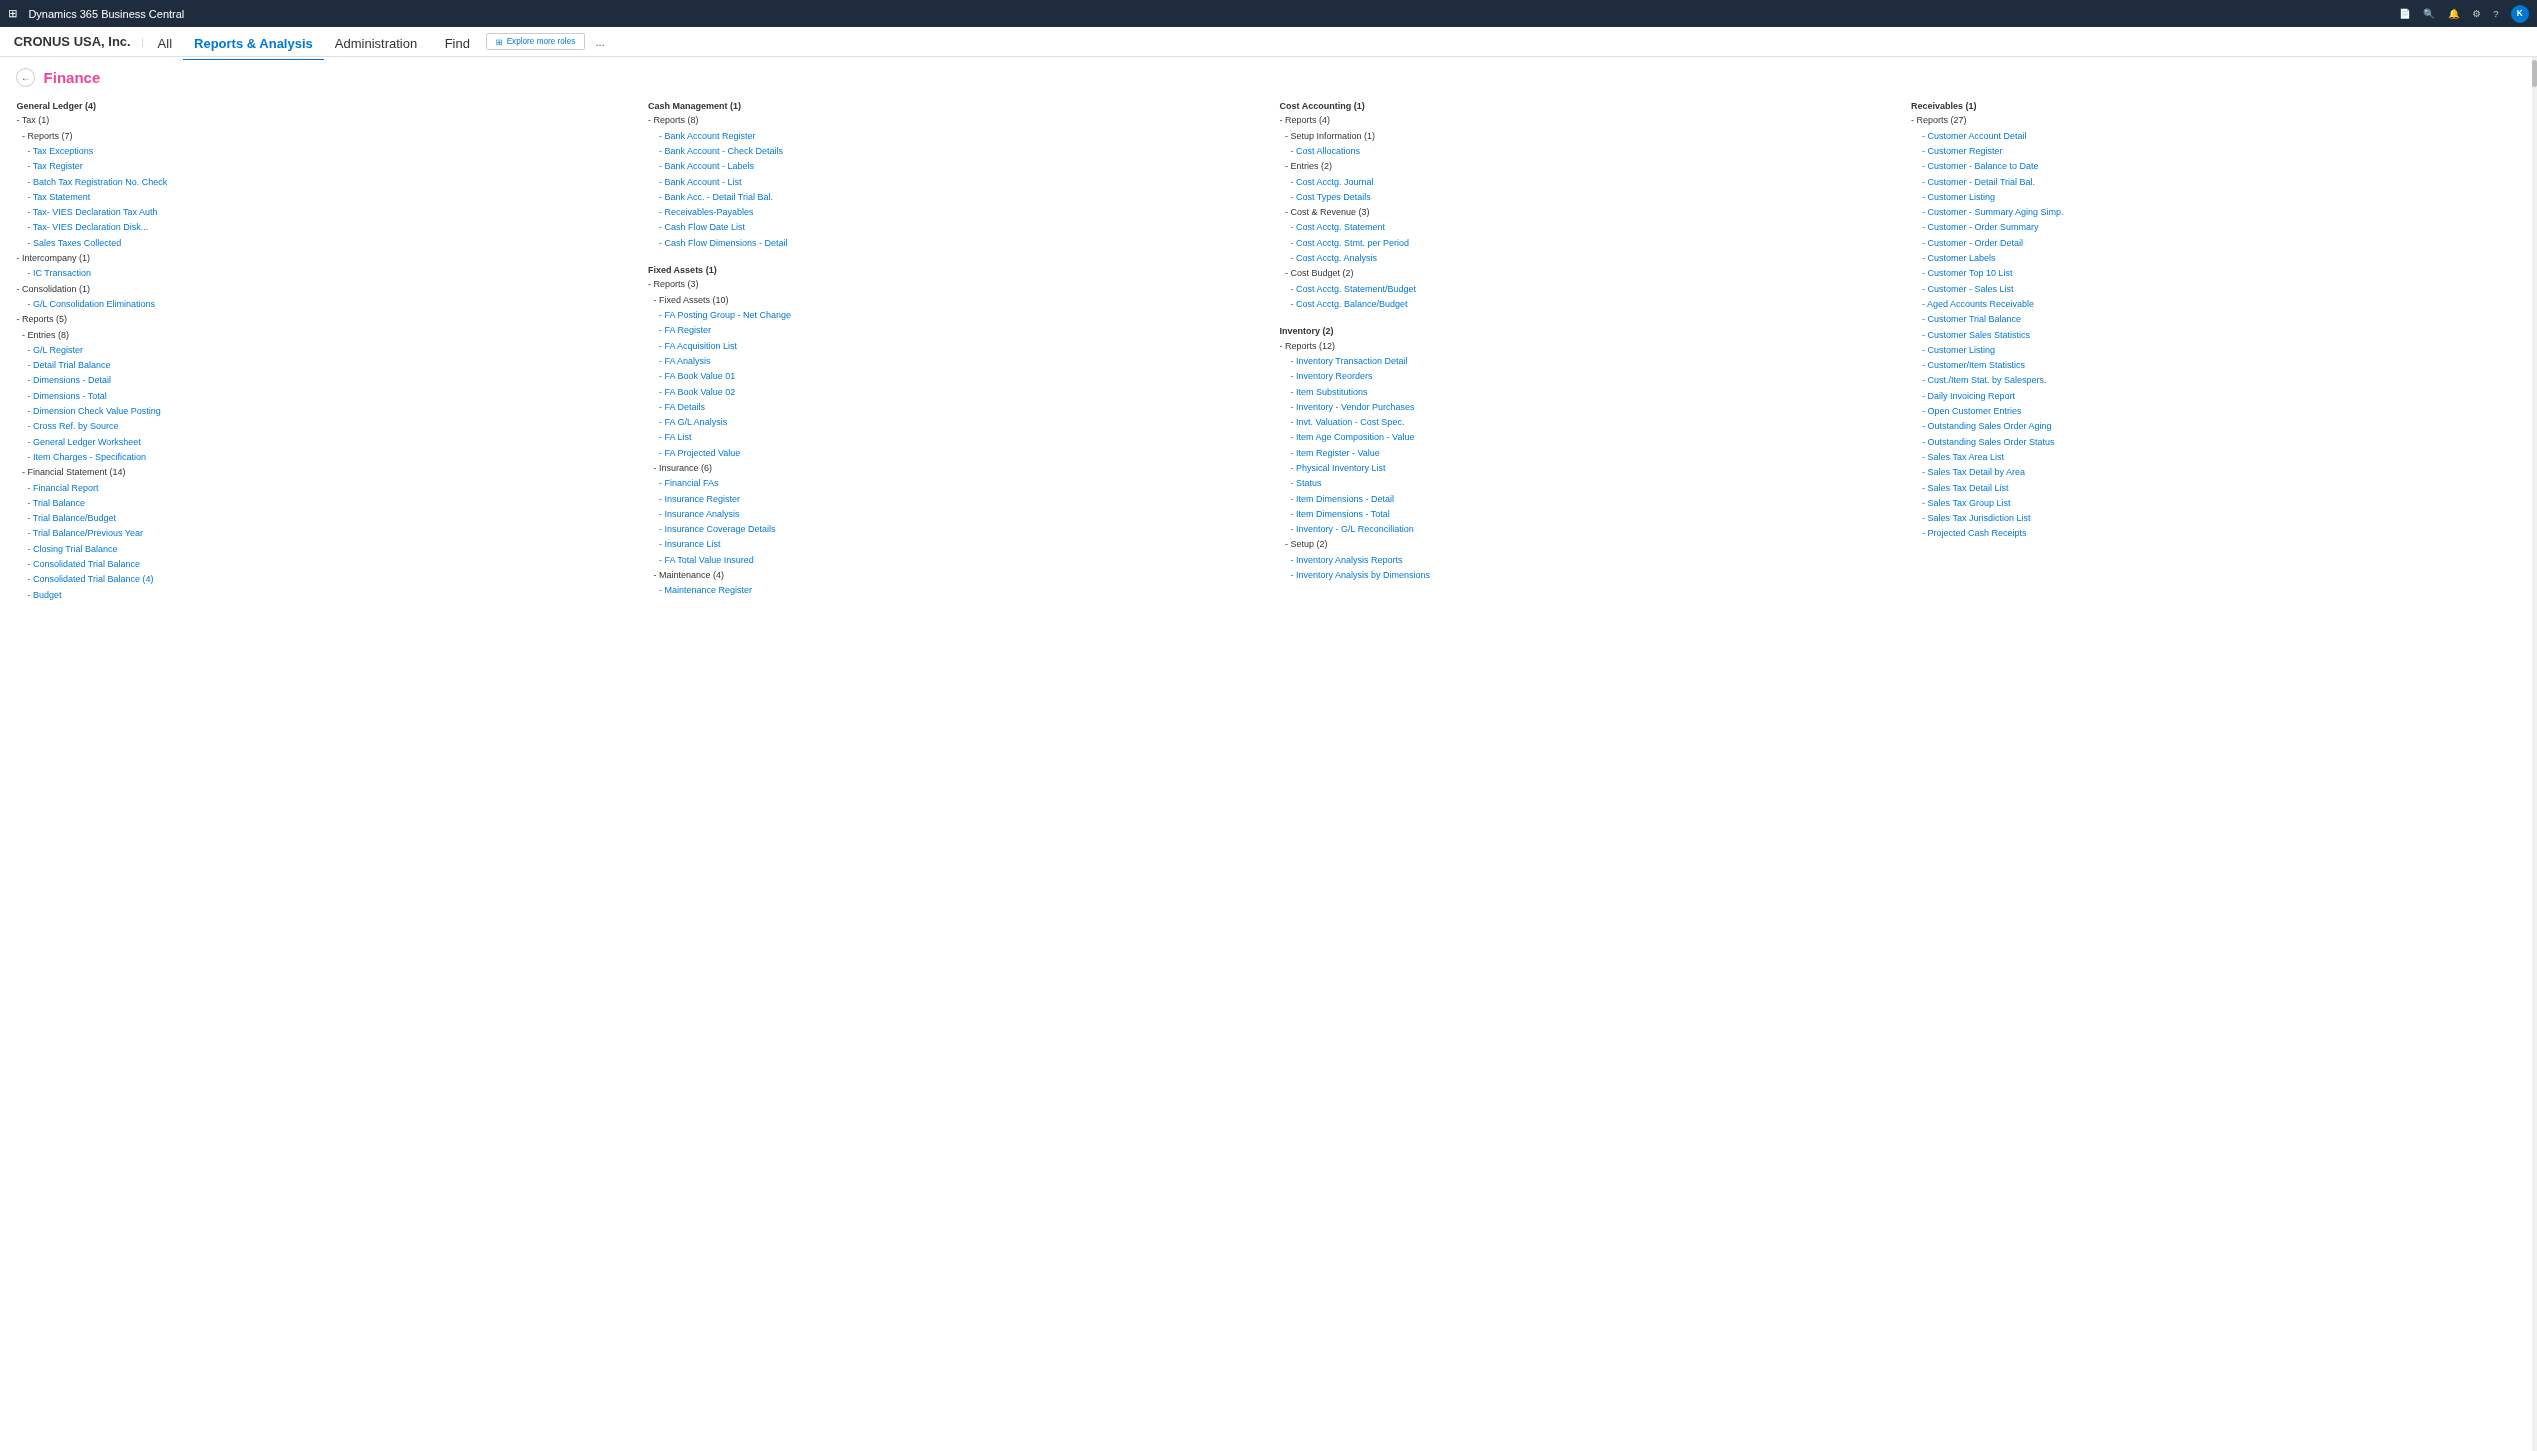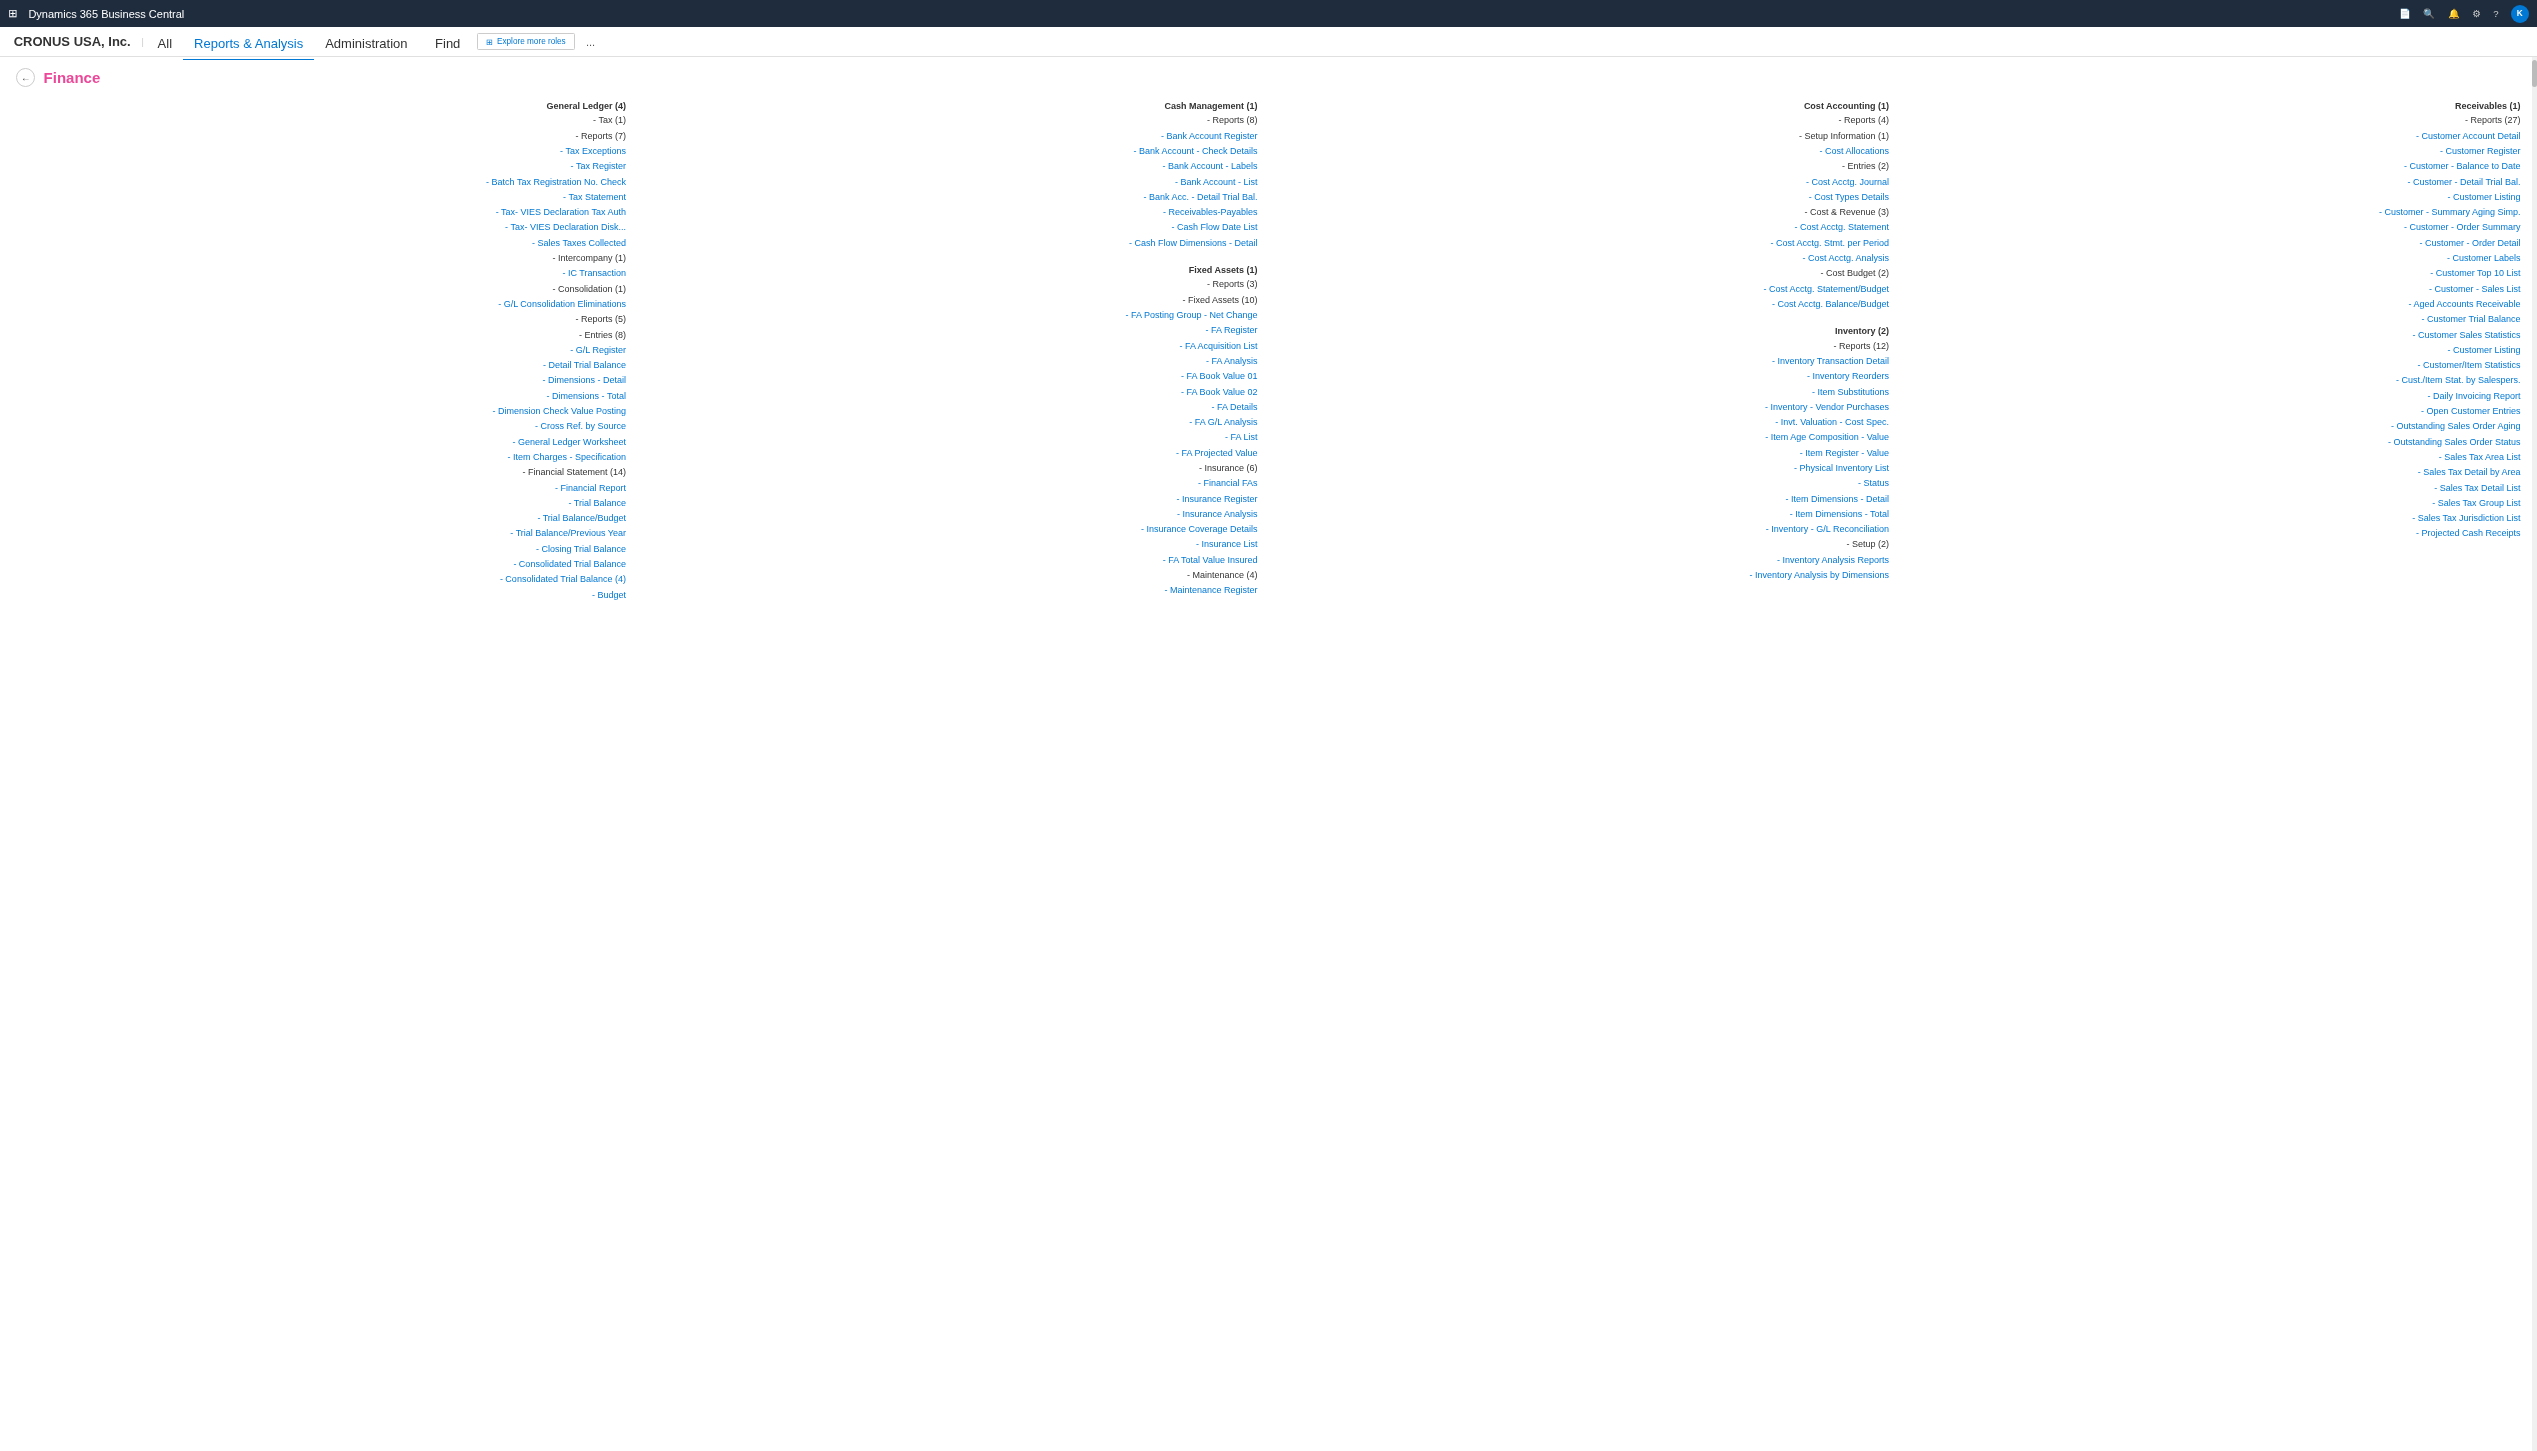--- a/index.html
+++ b/index.html
@@ -45,21 +45,21 @@
       align-items: center;
       font-size: 13px;
       color: #333;
       cursor: pointer;
       border-bottom: 1.4px solid transparent;
       position: relative;
     }
     .subnav-tab.active {
       color: #0078d4;
       border-bottom: 1.4px solid #0078d4;
-      font-weight: 400;
+      font-weight: 700;
       text-align: right;
     }
     .subnav-find { margin-left: 5.5px; }
     .subnav-explore {
       margin-left: 5.5px;
       background: #fff;
       border: 0.7px solid #ccc;
       border-radius: 1.4px;
       padding: 2.7px 8.2px;
       font-size: 8.2px;
@@ -91,21 +91,20 @@
       cursor: pointer; color: #555; font-size: 9.6px;
     }
     .page-title { font-size: 15px; font-weight: 600; color: #ec4899; }
 
     
     .columns-layout {
       display: grid;
       grid-template-columns: 1fr 1fr 1fr 1fr;
       gap: 0 22px;
       padding-top: 5.5px;
-      text-align: right;
     }
 
     .column { }
 
     .section-header {
       font-size: 9px;
       font-weight: 700;
       color: #333;
       margin-bottom: 2.7px;
       margin-top: 8.2px;

